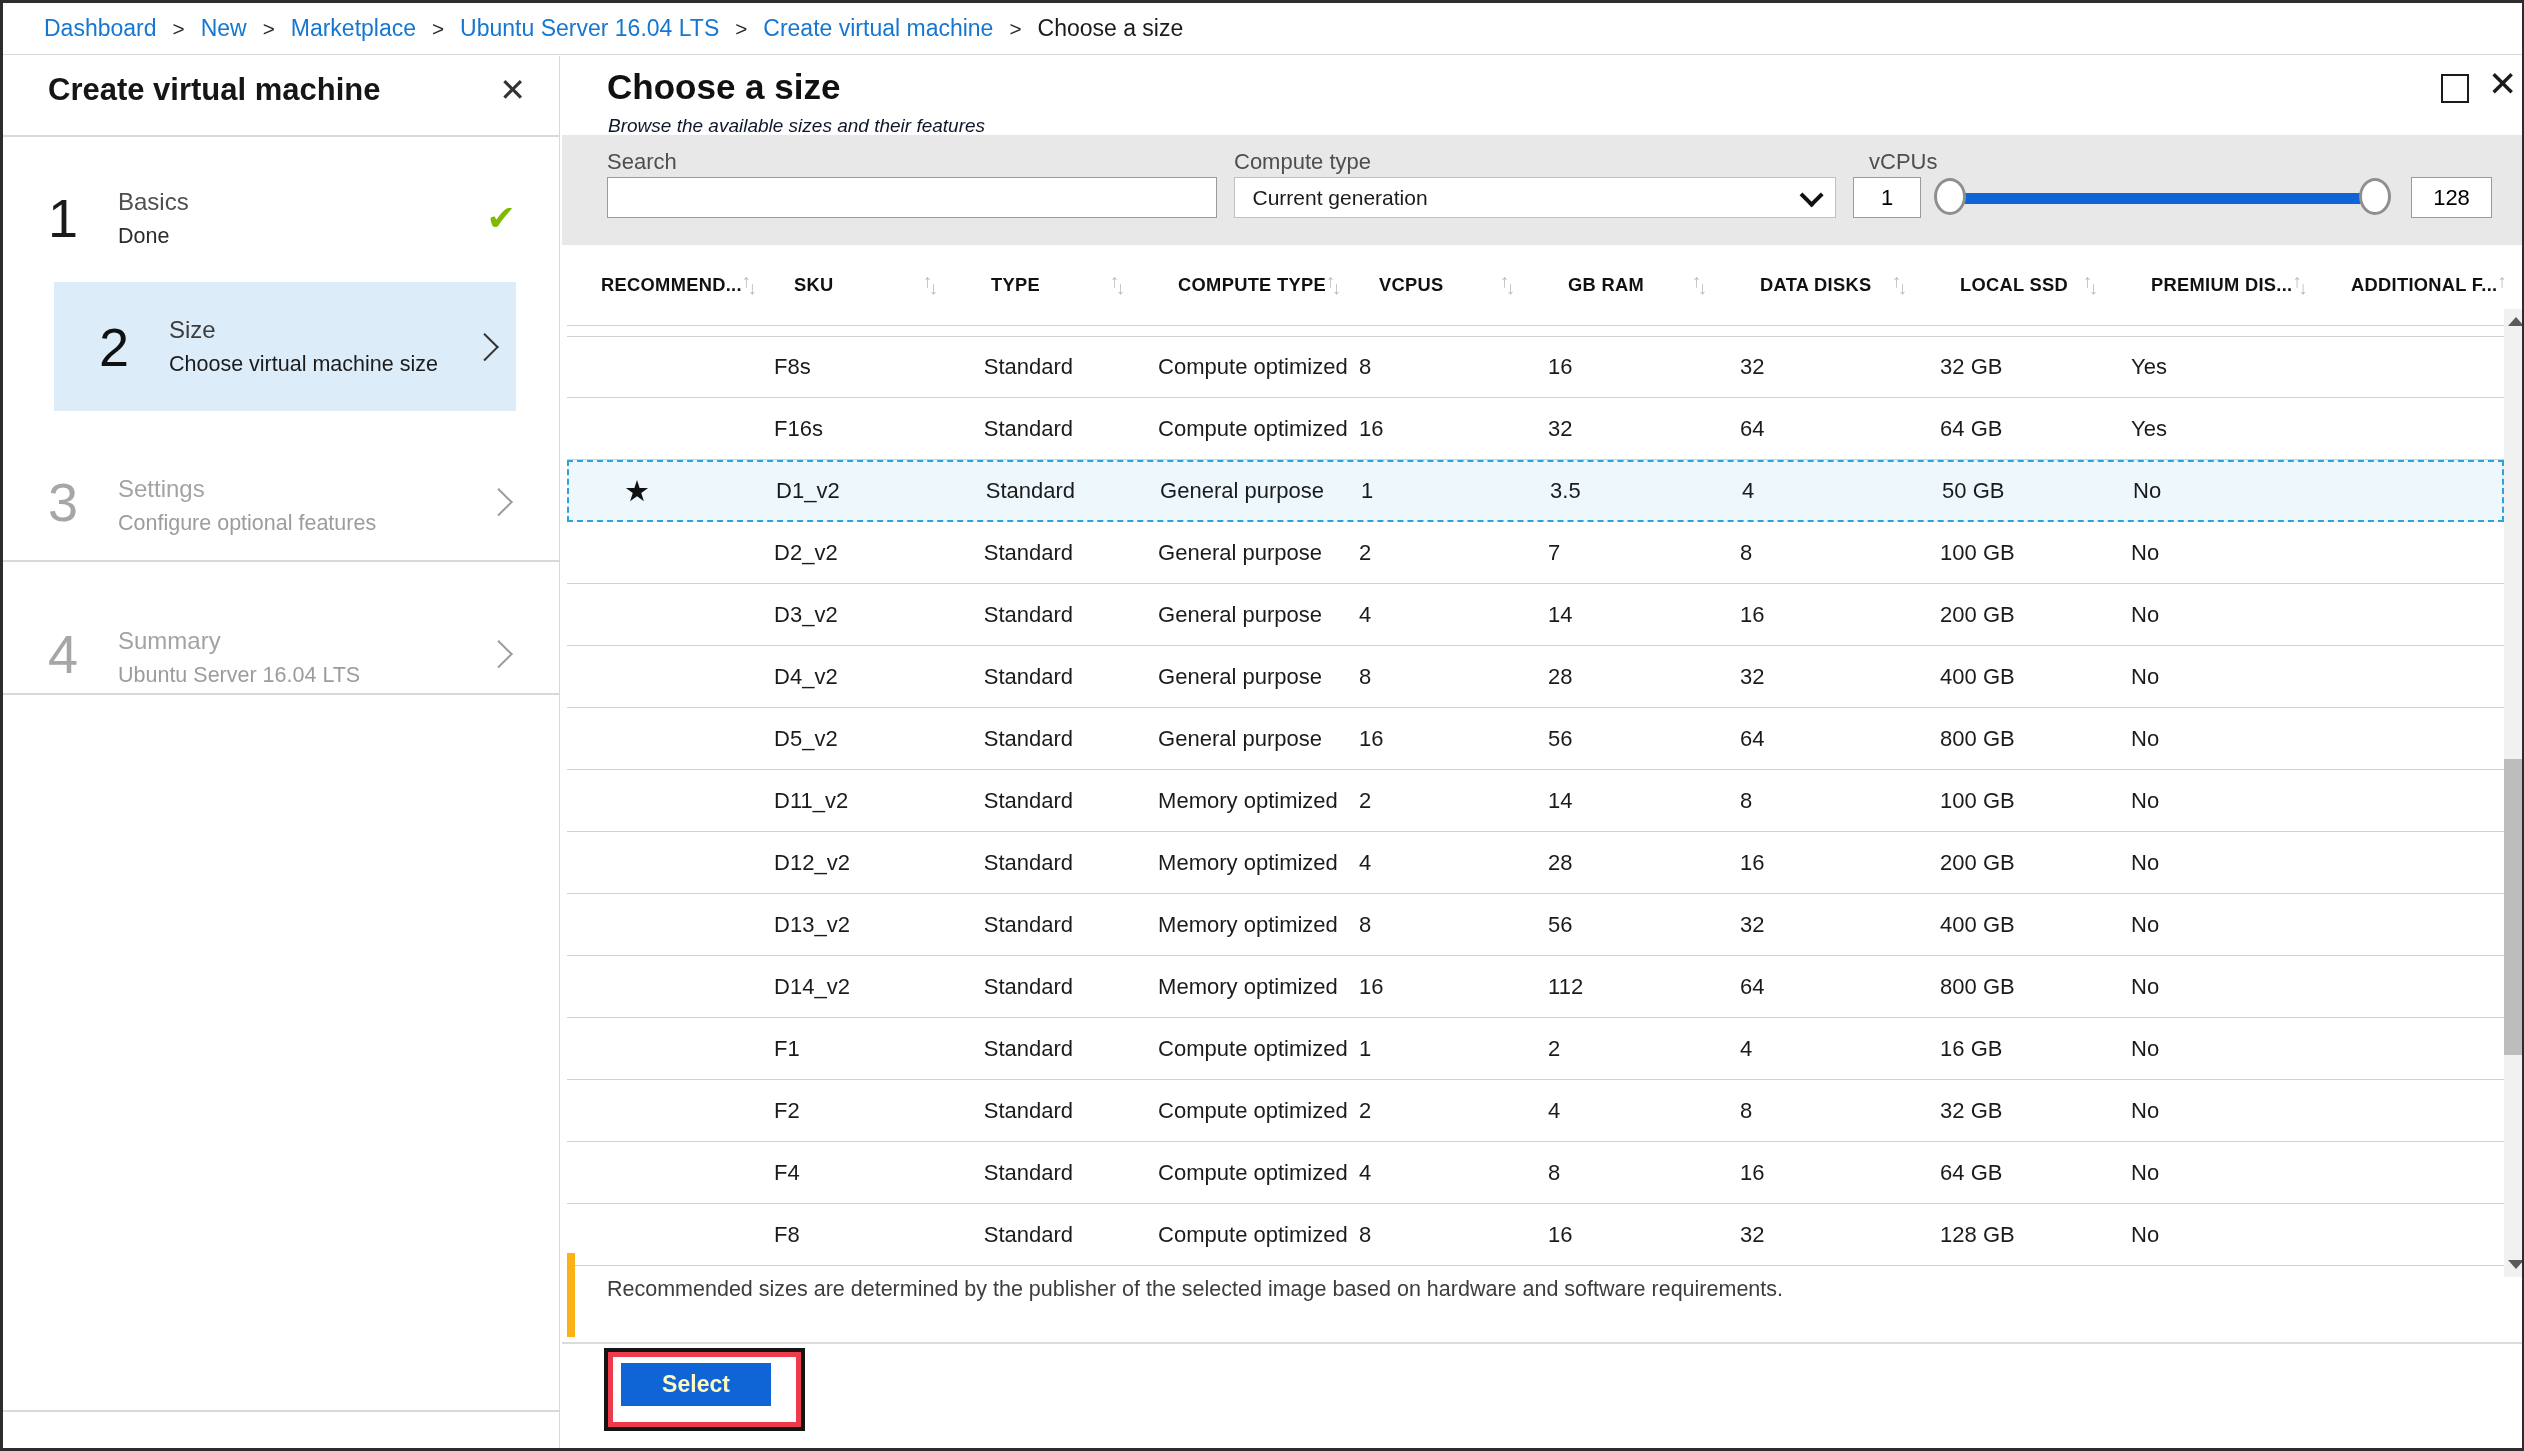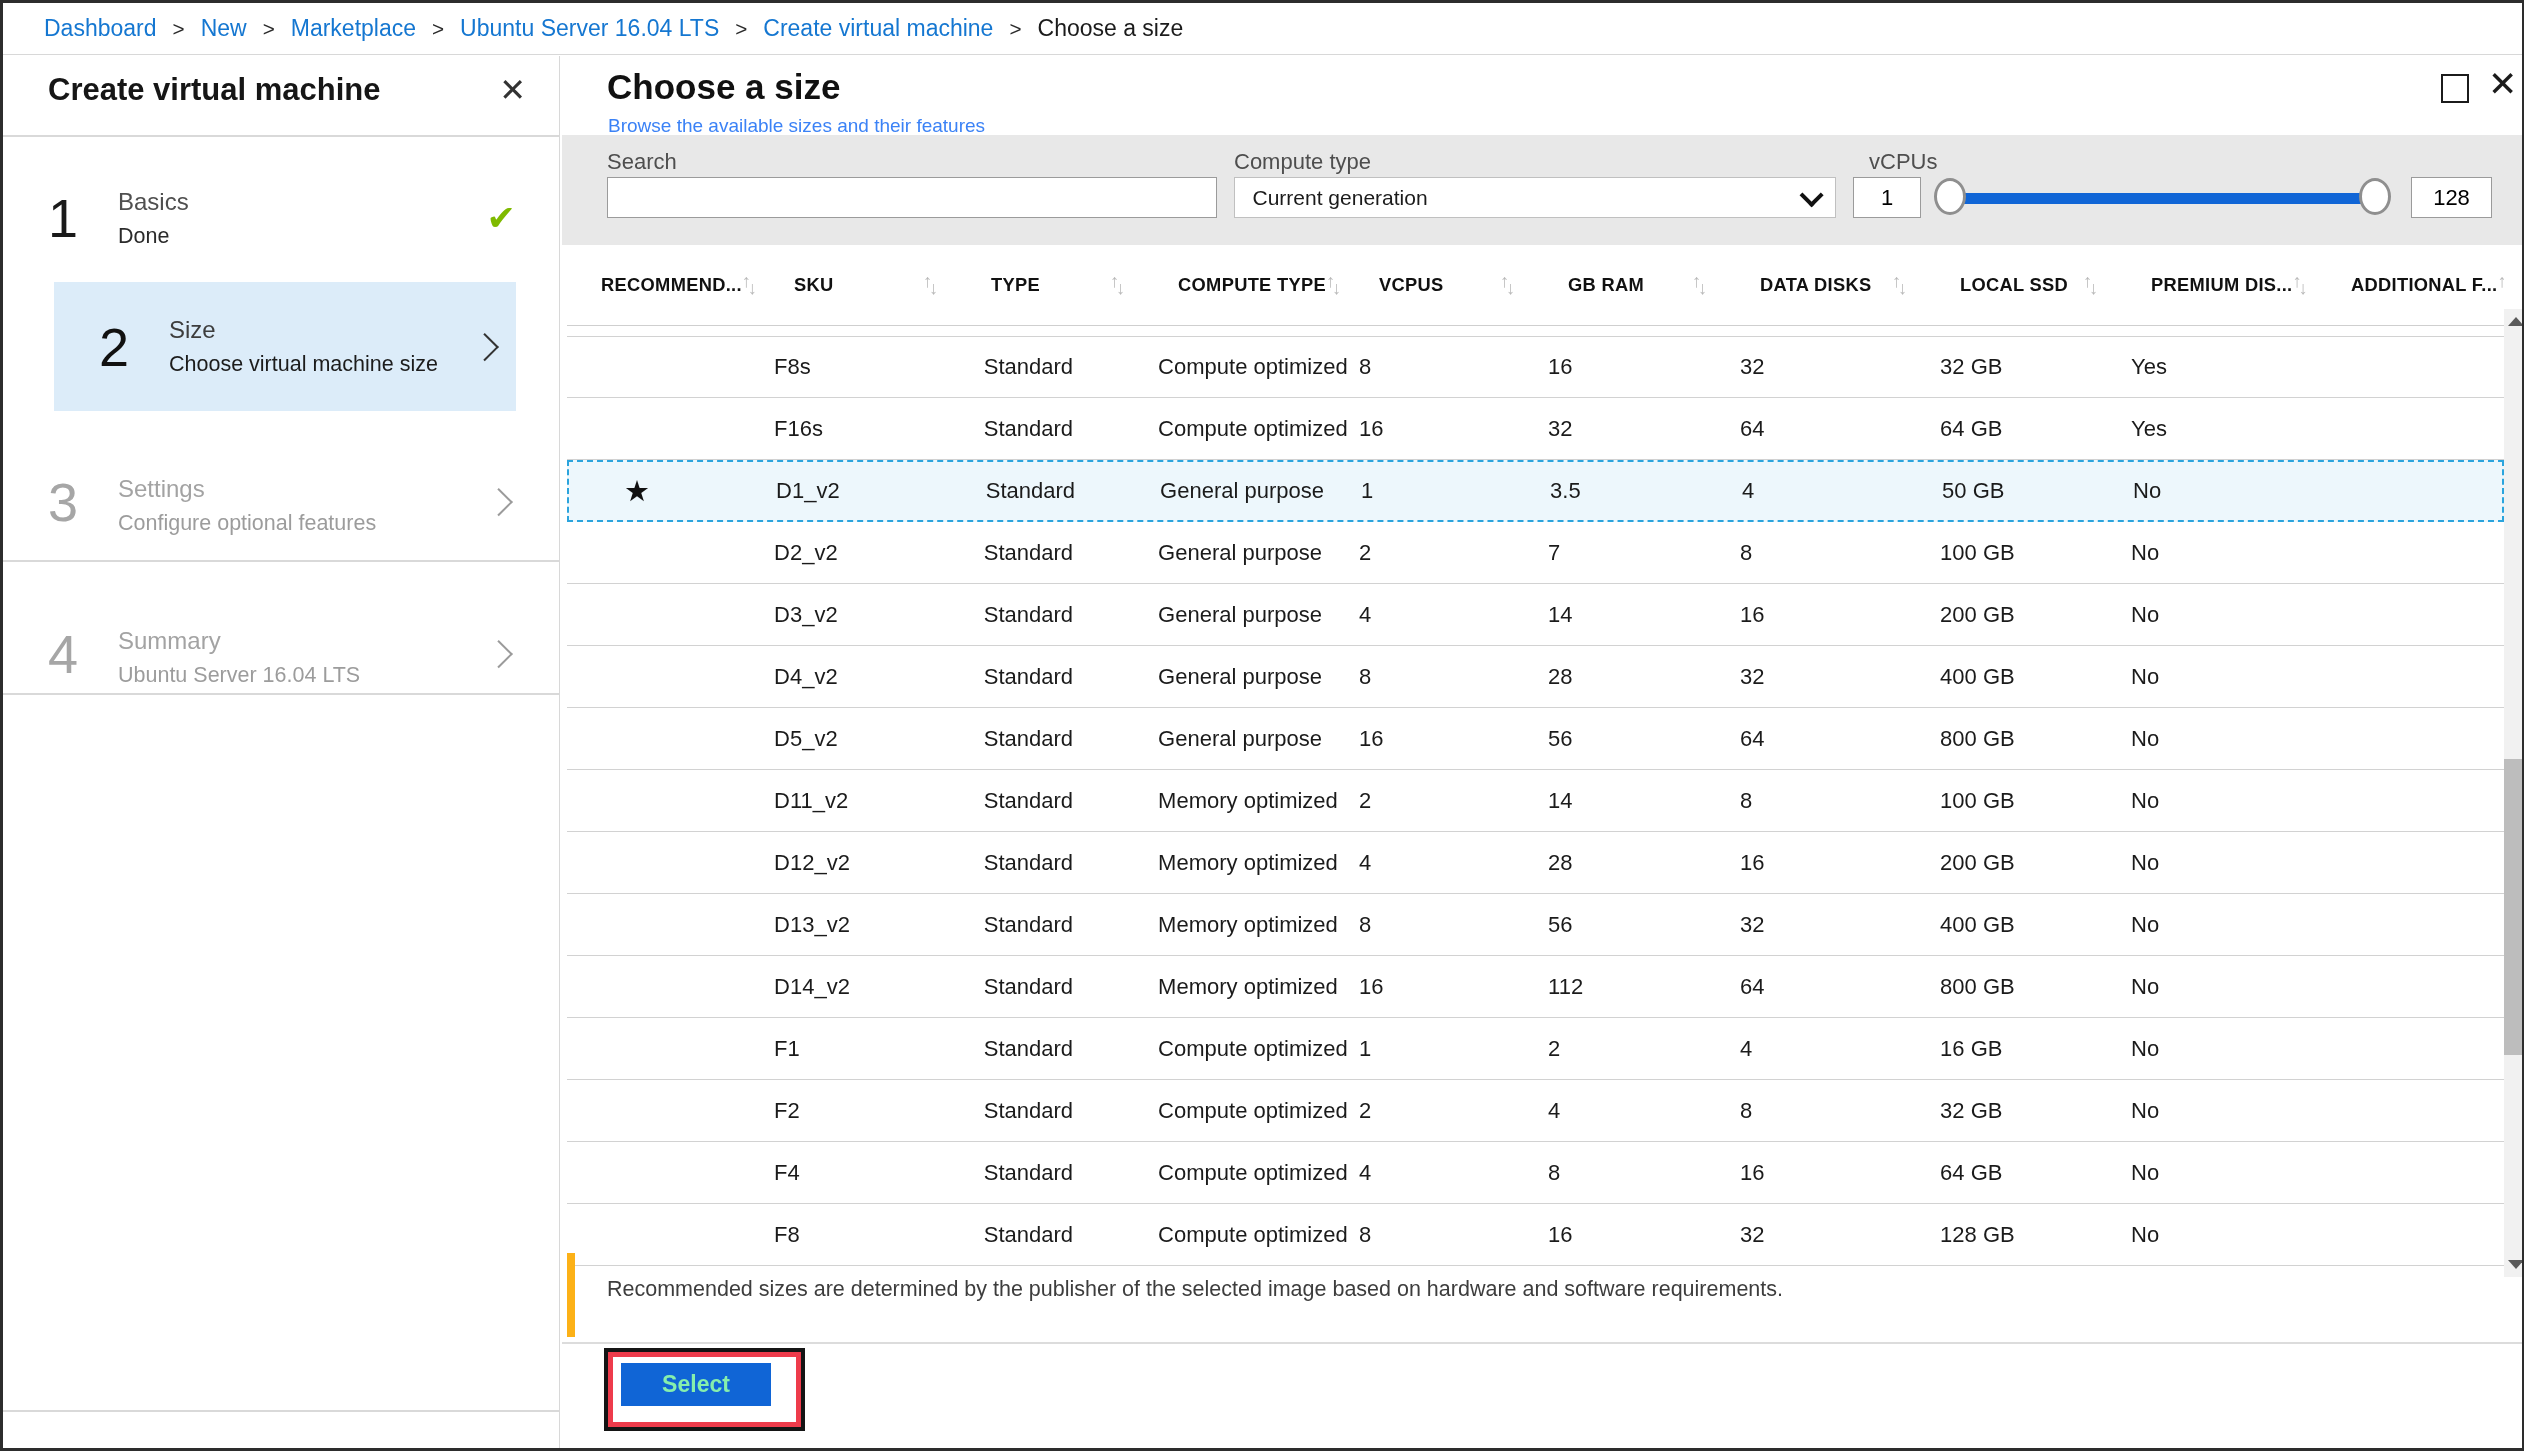--- a/index.html
+++ b/index.html
@@ -34,21 +34,21 @@
   .step-active-box .lbl{font-size:24px;color:#3d3d3d;}
   .step-active-box .sub{font-size:21.5px;color:#1c1c1c;}
   .check{font-size:35px;color:#7fba00;margin-right:14.3px;}
   .chev{width:17.5px;height:17.5px;border-top:2.4px solid #333;border-right:2.4px solid #333;
         transform:rotate(45deg);margin-right:22px;flex:0 0 17.5px;}
   .chev.gray{border-color:#9b9b9b;}
 
   
   .blade{position:absolute;left:559px;top:53px;right:0;bottom:0;background:#fff;}
   .blade-title{position:absolute;left:45px;top:11px;font-size:35px;font-weight:700;color:#111;}
-  .blade-sub{position:absolute;left:46px;top:59px;font-size:19px;color:#3b82f6;}
+  .blade-sub{position:absolute;left:46px;top:59px;font-size:19px;color:#0f172a;font-style:italic;}
   .win-max{position:absolute;left:1879px;top:17.5px;width:24px;height:25.5px;border:2.4px solid #1b1b1b;cursor:pointer;}
   .win-close{position:absolute;left:1926px;top:9.5px;font-size:35px;font-weight:300;color:#1b1b1b;cursor:pointer;line-height:1;}
 
   
   .filterbar{position:absolute;left:0;right:0;top:79px;height:110px;background:#e8e8e8;}
   .f-label{position:absolute;font-size:22px;color:#4e4e4e;top:13.5px;}
   .search-input{position:absolute;left:45px;top:42px;width:610px;height:41px;box-sizing:border-box;
                 border:1.6px solid #9b9b9b;background:#fff;font-size:22px;padding:0 11px;outline:none;}
   .dropdown{position:absolute;left:672px;top:42px;width:602px;height:41px;box-sizing:border-box;
             border:0.8px solid #c0c0c0;background:#fff;display:flex;align-items:center;
@@ -93,21 +93,21 @@
 
   
   .note-bar{position:absolute;left:4.8px;top:1197px;width:8px;height:84px;background:#fcb117;}
   .note-text{position:absolute;left:45px;top:1221px;font-size:21.5px;color:#3d3d3d;}
   .foot-div{position:absolute;left:0;right:0;top:1286px;height:1.6px;background:#dcdcdc;}
   .lp-foot-div{position:absolute;left:0;right:0;top:1354px;height:1.6px;background:#d9d9d9;}
   .annotation{position:absolute;left:42px;top:1292px;width:201px;height:83px;box-sizing:border-box;
               border:4.8px solid #141414;}
   .annotation-inner{width:100%;height:100%;box-sizing:border-box;border:5.6px solid #ee3b4b;
                     background:#fff;padding:6.4px 0 0 8px;}
-  .select-btn{width:150px;height:43px;background:#1065d6;color:#86efac;border:none;
+  .select-btn{width:150px;height:43px;background:#1065d6;color:#fef9c3;border:none;
               font-size:23px;font-weight:700;font-family:inherit;cursor:pointer;}
 </style>
 </head>
 <body>
 
 <div class="app">
 
   <nav class="breadcrumb">
       <span class="crumb">Dashboard</span>
       <span class="crumb-sep">&gt;</span>

